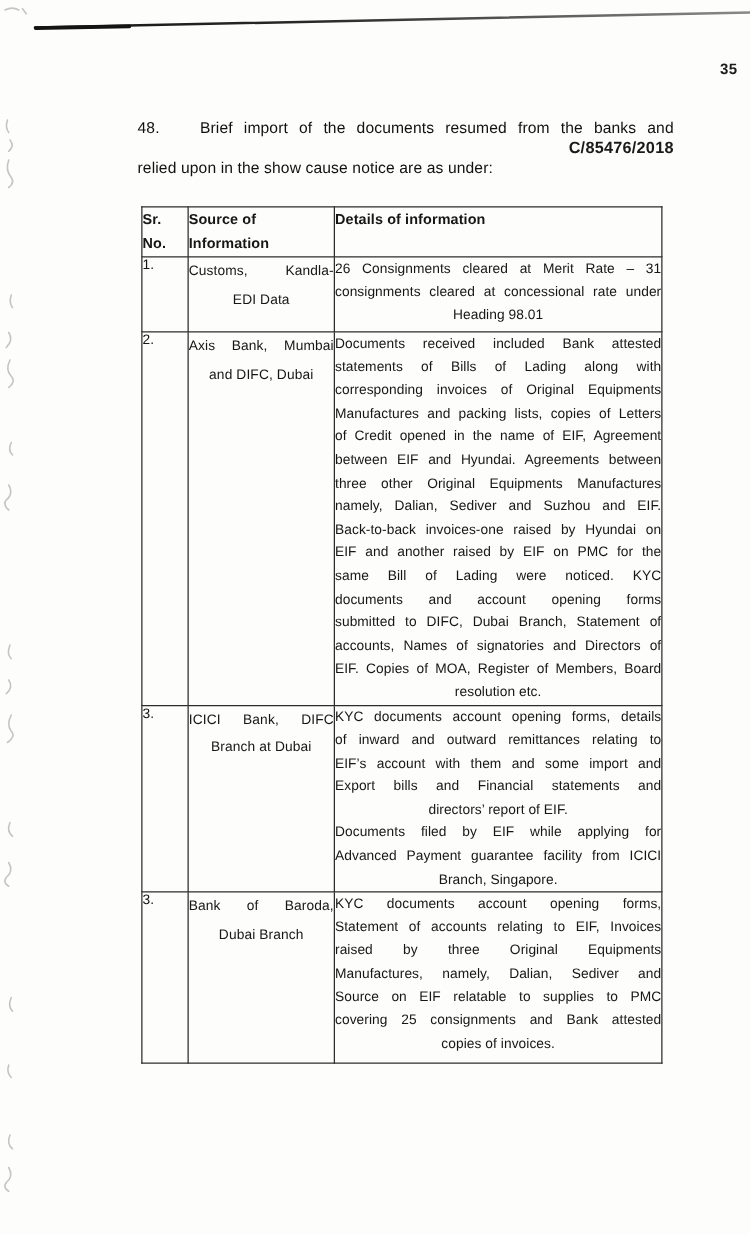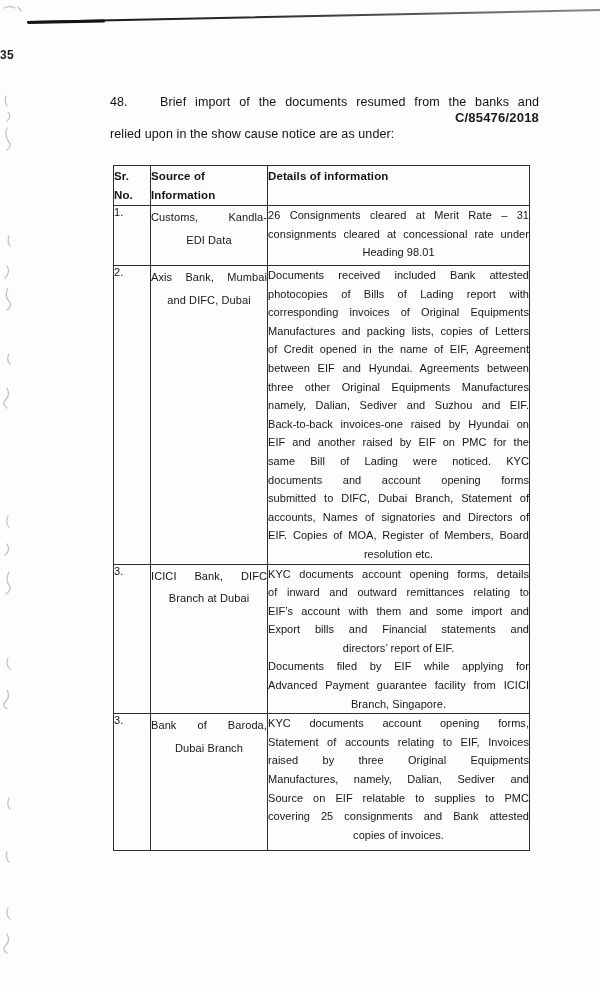--- a/index.html
+++ b/index.html
@@ -22,21 +22,21 @@
   }
   .scan-top-blob {
     position:absolute; top:21px; left:27px; width:78px; height:3px;
     background:#141414; transform:rotate(-1.05deg); transform-origin:0 0;
     border-radius:2px;
   }
   .margin-marks { position:absolute; left:0; top:0; pointer-events:none; }
 
   .page-number {
     position:absolute; top:48px; left:0; width:590px;
-    text-align:left; font-size:12px; font-weight:bold;
+    text-align:right; font-size:12px; font-weight:bold;
     letter-spacing:0.3px; color:#1c1c1c;
   }
   .case-ref {
     position:absolute; top:62px; right:61px;
     font-size:13px; font-weight:bold; letter-spacing:0.2px; color:#1a1a1a;margin-top:48px;
   }
 
   .para { position:absolute; top:94px; left:110px; width:429px; font-size:12.5px; color:#111; }
   .para-line { height:32px; line-height:17px; letter-spacing:0.1px; }
   .para-first { display:flex;gap:12px; }
@@ -135,21 +135,21 @@
           </td>
         </tr>
         <tr style="height: 297px;">
           <td class="cell-sr">2.</td>
           <td class="cell-source">
             <div class="jline">Axis Bank, Mumbai</div>
             <div class="fline">and DIFC, Dubai</div>
           </td>
           <td class="cell-details">
             <div class="jline">Documents received included Bank attested</div>
-            <div class="jline">photocopies of Bills of Lading report with</div>
+            <div class="jline">statements of Bills of Lading along with</div>
             <div class="jline">corresponding invoices of Original Equipments</div>
             <div class="jline">Manufactures and packing lists, copies of Letters</div>
             <div class="jline">of Credit opened in the name of EIF, Agreement</div>
             <div class="jline">between EIF and Hyundai. Agreements between</div>
             <div class="jline">three other Original Equipments Manufactures</div>
             <div class="jline">namely, Dalian, Sediver and Suzhou and EIF.</div>
             <div class="jline">Back-to-back invoices-one raised by Hyundai on</div>
             <div class="jline">EIF and another raised by EIF on PMC for the</div>
             <div class="jline">same Bill of Lading were noticed. KYC</div>
             <div class="jline">documents and account opening forms</div>

